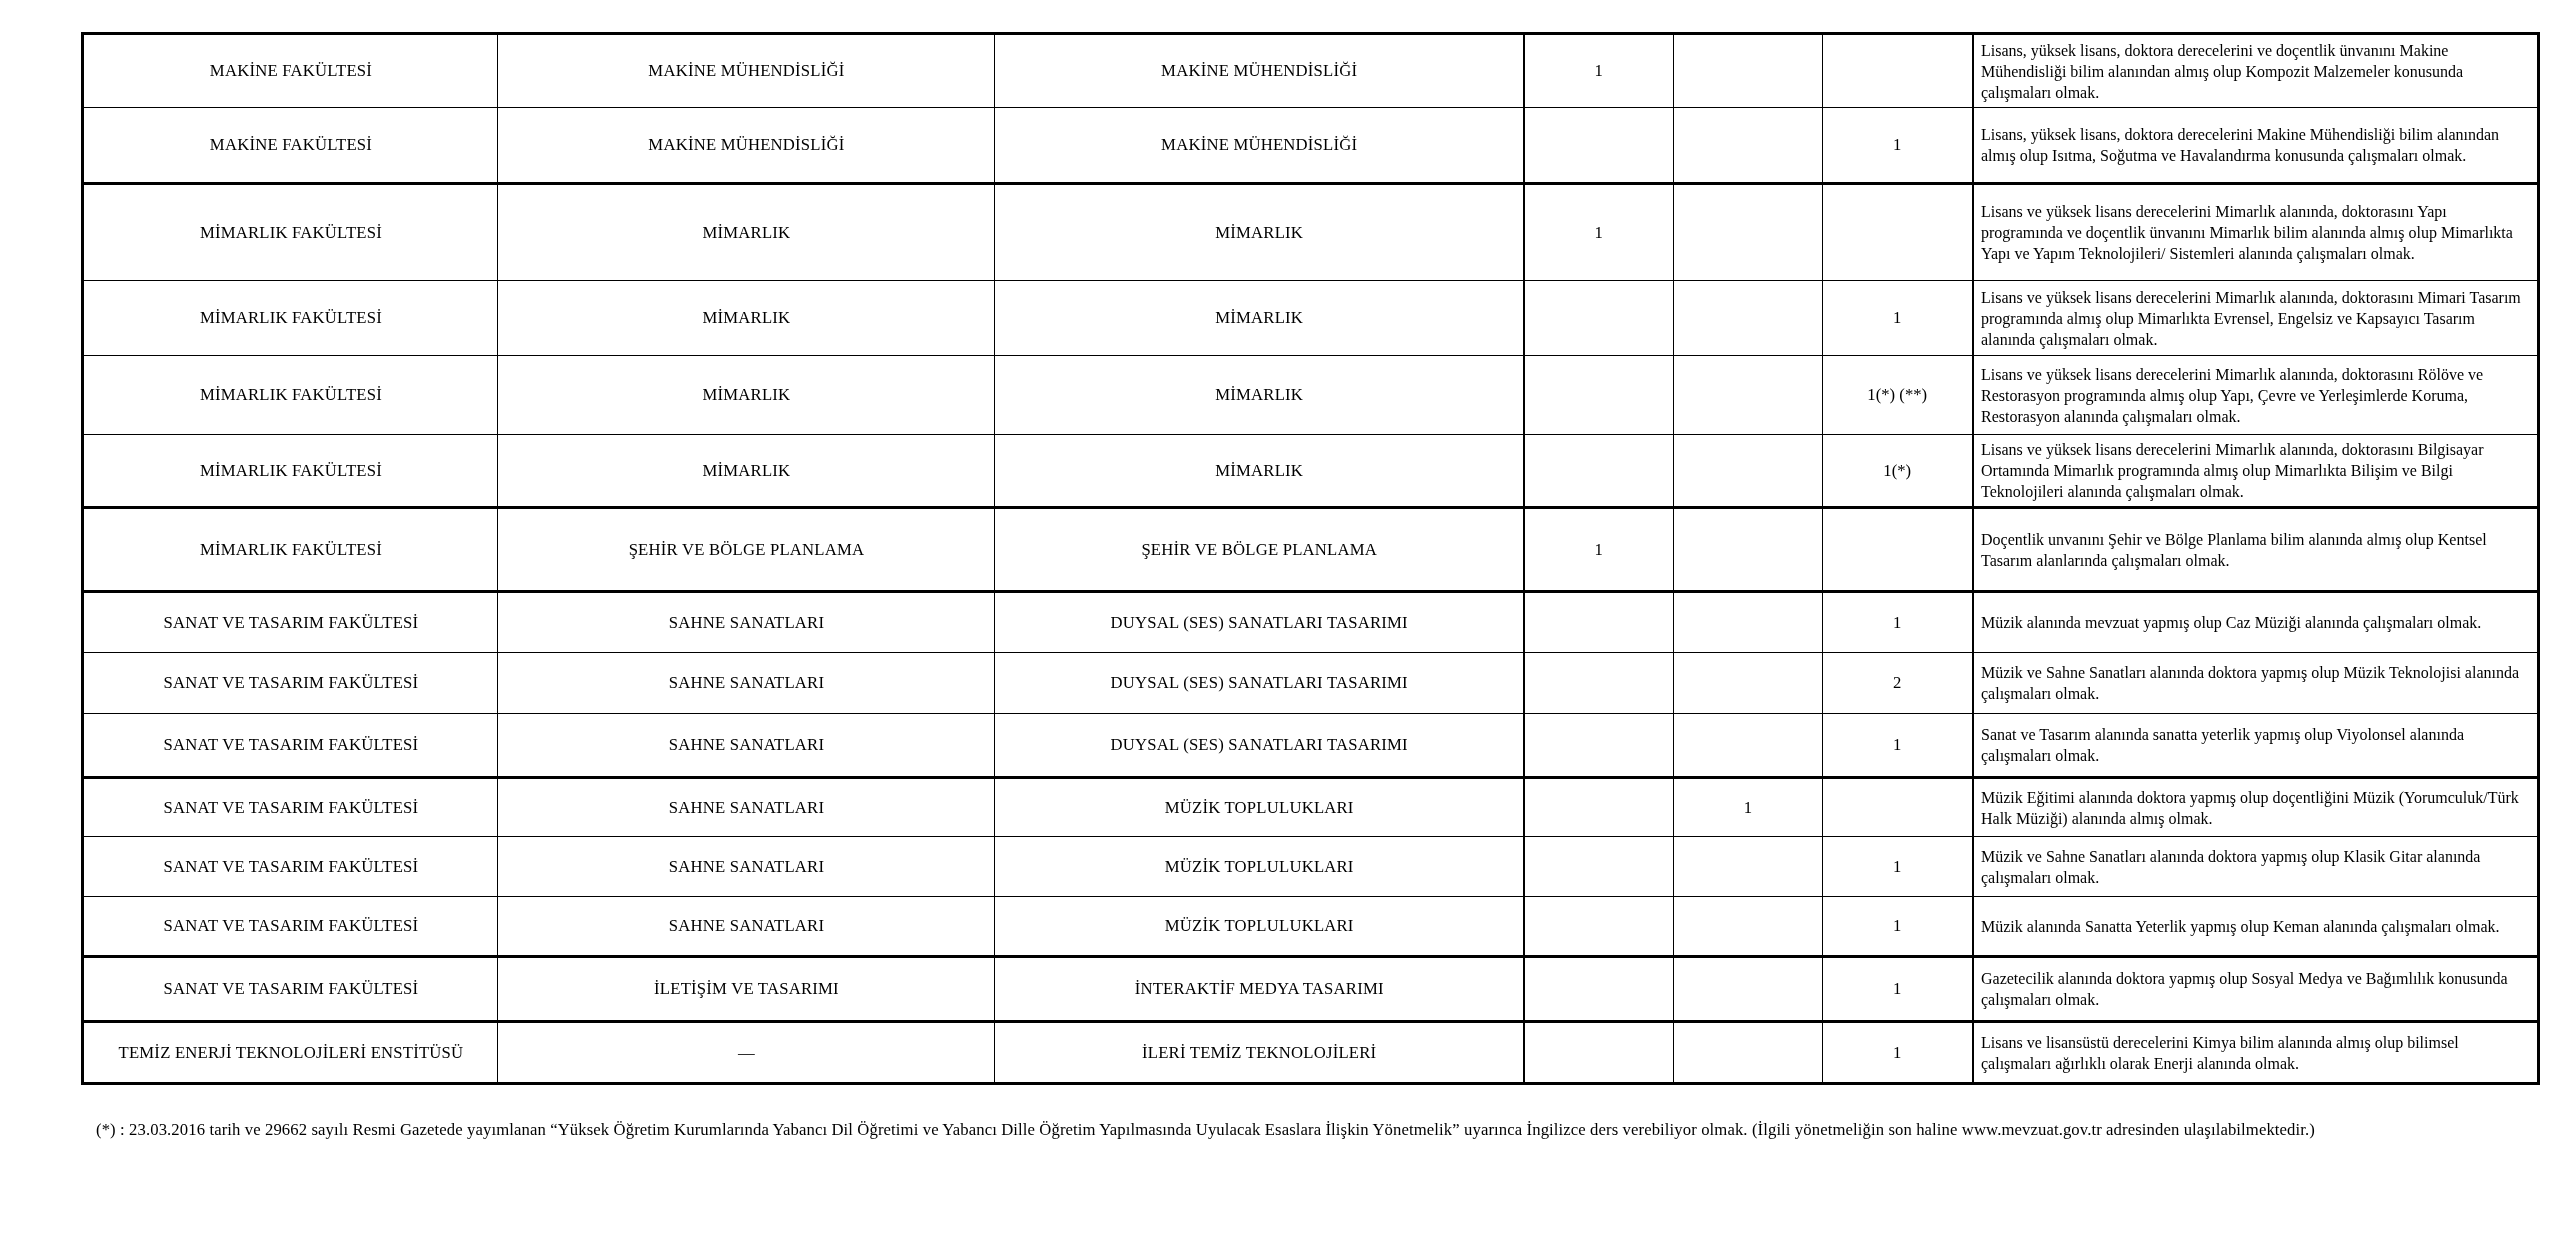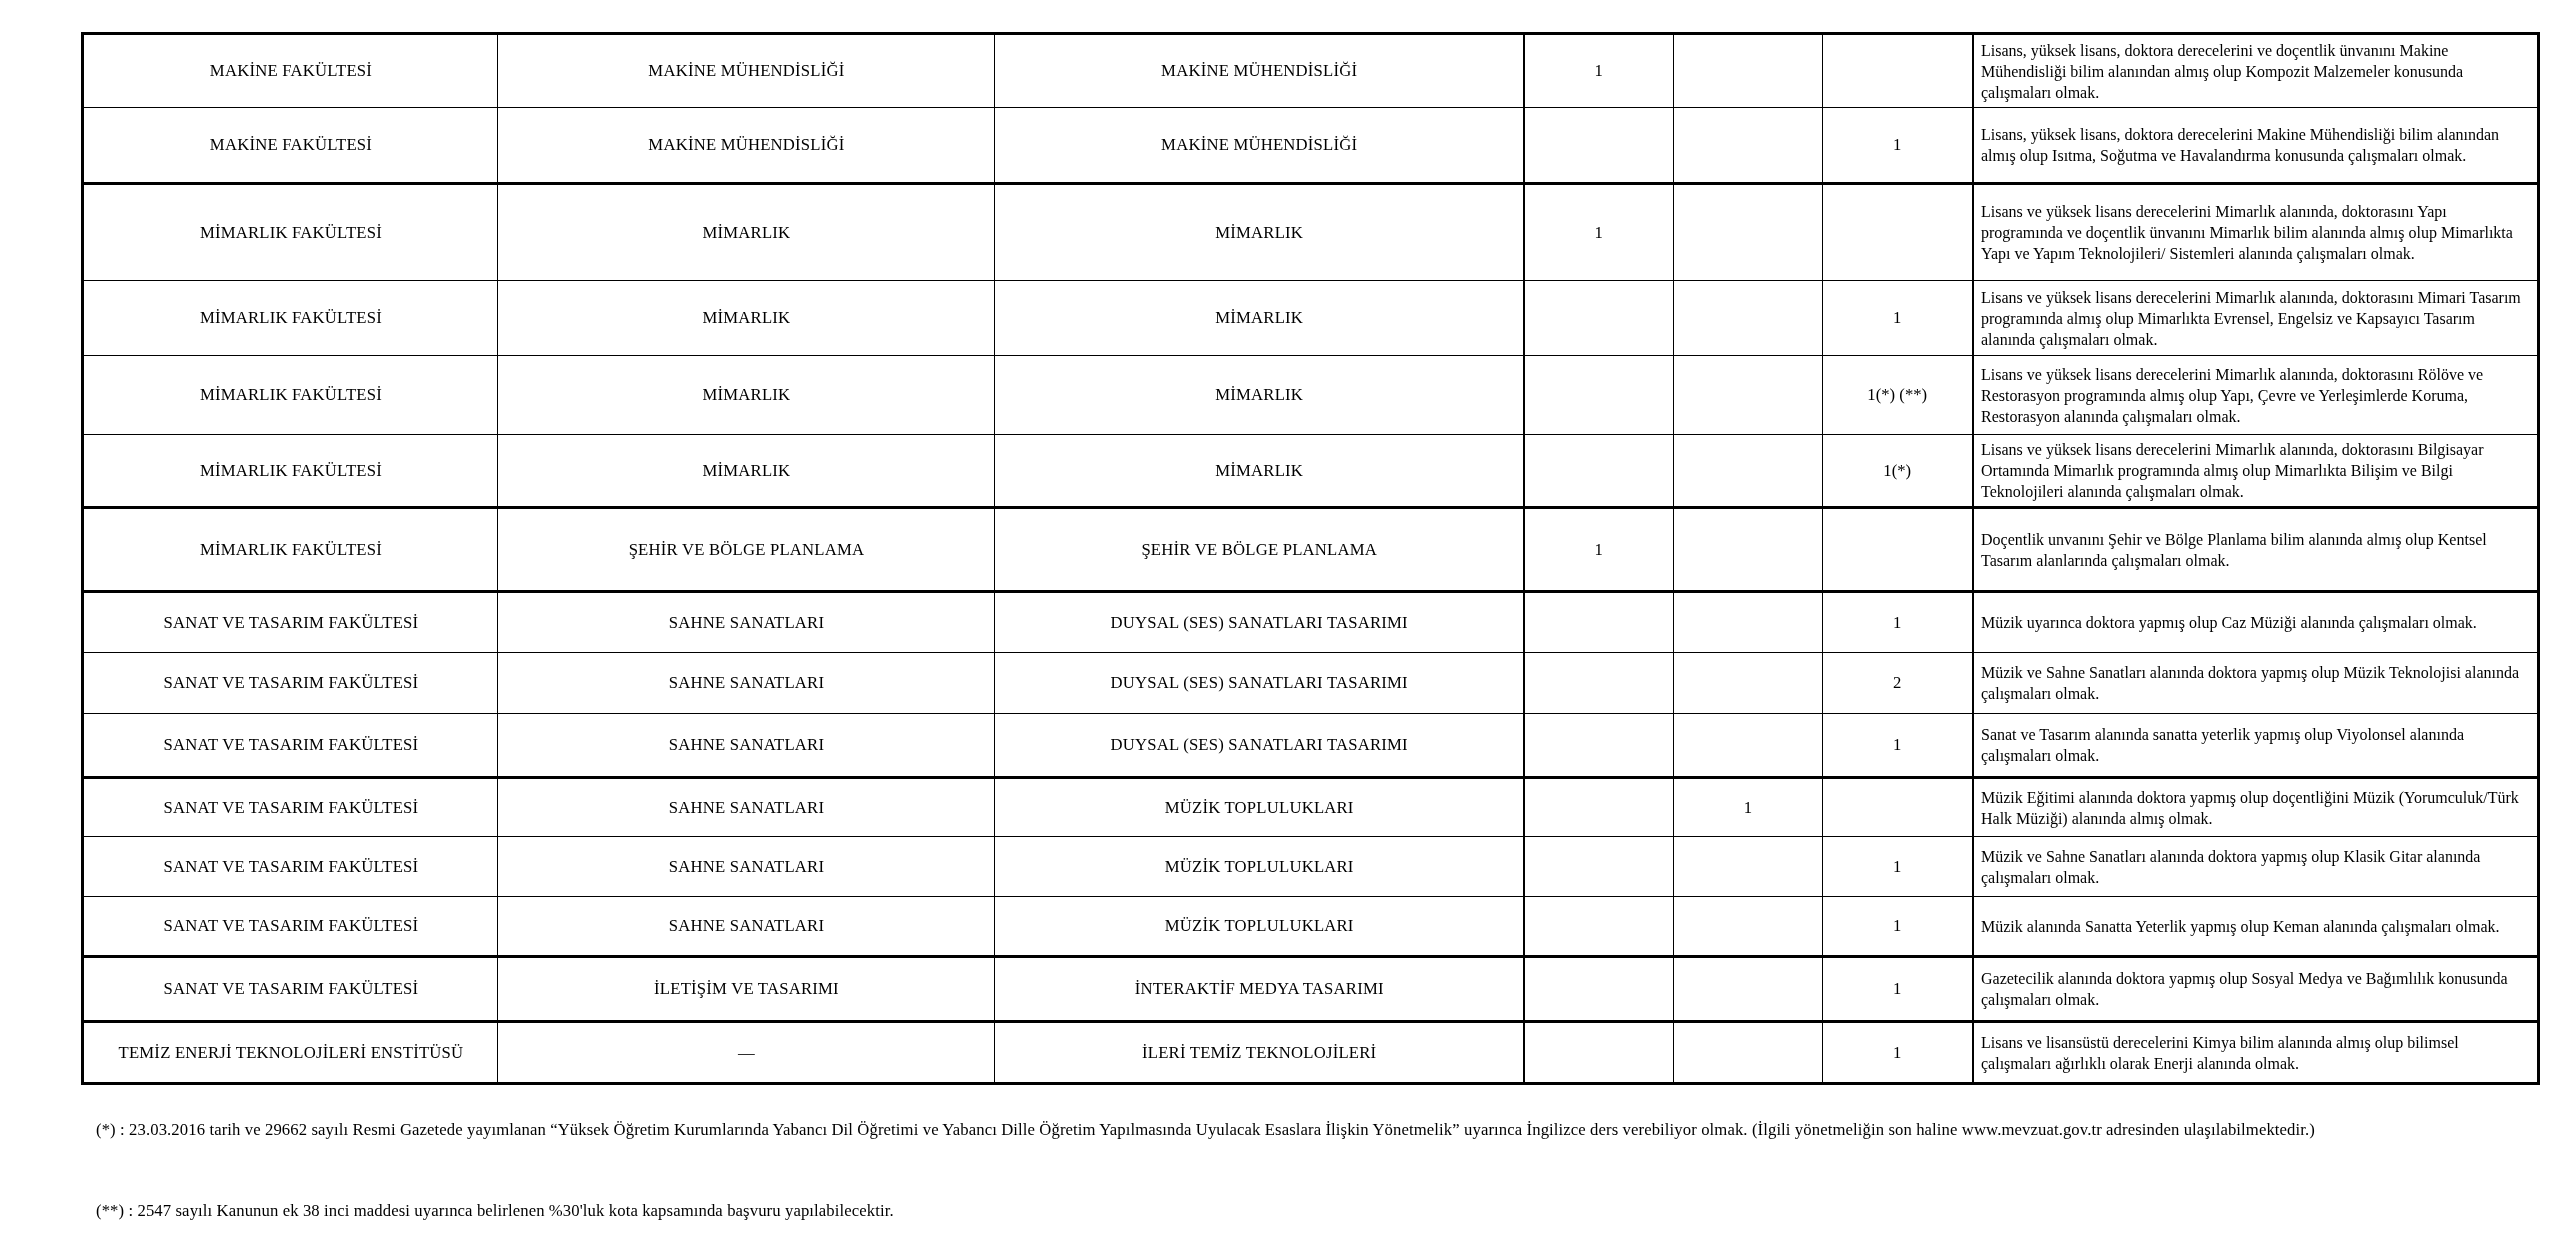--- a/index.html
+++ b/index.html
@@ -160,21 +160,21 @@
       <td class="count"></td>
       <td class="desc">Doçentlik unvanını Şehir ve Bölge Planlama bilim alanında almış olup Kentsel Tasarım alanlarında çalışmaları olmak.</td>
     </tr>
         <tr class="group-start">
       <td class="name">SANAT VE TASARIM FAKÜLTESİ</td>
       <td class="name">SAHNE SANATLARI</td>
       <td class="name">DUYSAL (SES) SANATLARI TASARIMI</td>
       <td class="count"></td>
       <td class="count"></td>
       <td class="count">1</td>
-      <td class="desc">Müzik uyarınca doktora yapmış olup Caz Müziği alanında çalışmaları olmak.</td>
+      <td class="desc">Müzik alanında mevzuat yapmış olup Caz Müziği alanında çalışmaları olmak.</td>
     </tr>
         <tr>
       <td class="name">SANAT VE TASARIM FAKÜLTESİ</td>
       <td class="name">SAHNE SANATLARI</td>
       <td class="name">DUYSAL (SES) SANATLARI TASARIMI</td>
       <td class="count"></td>
       <td class="count"></td>
       <td class="count">2</td>
       <td class="desc">Müzik ve Sahne Sanatları alanında doktora yapmış olup Müzik Teknolojisi alanında çalışmaları olmak.</td>
     </tr>
@@ -229,16 +229,15 @@
       <td class="name">İLERİ TEMİZ TEKNOLOJİLERİ</td>
       <td class="count"></td>
       <td class="count"></td>
       <td class="count">1</td>
       <td class="desc">Lisans ve lisansüstü derecelerini Kimya bilim alanında almış olup bilimsel çalışmaları ağırlıklı olarak Enerji alanında olmak.</td>
     </tr>
       </tbody>
   </table>
 
   <div class="footnote footnote-1">(*) : 23.03.2016 tarih ve 29662 sayılı Resmi Gazetede yayımlanan “Yüksek Öğretim Kurumlarında Yabancı Dil Öğretimi ve Yabancı Dille Öğretim Yapılmasında Uyulacak Esaslara İlişkin Yönetmelik”  uyarınca İngilizce ders verebiliyor olmak. (İlgili yönetmeliğin son haline www.mevzuat.gov.tr adresinden ulaşılabilmektedir.)</div>
-  <div class="footnote footnote-2">(**) : 2547 sayılı Kanunun ek 38 inci maddesi uyarınca belirlenen %30'luk kota kapsamında başvuru yapılabilecektir.</div>
 
 </div>
 
 
 </body></html>

